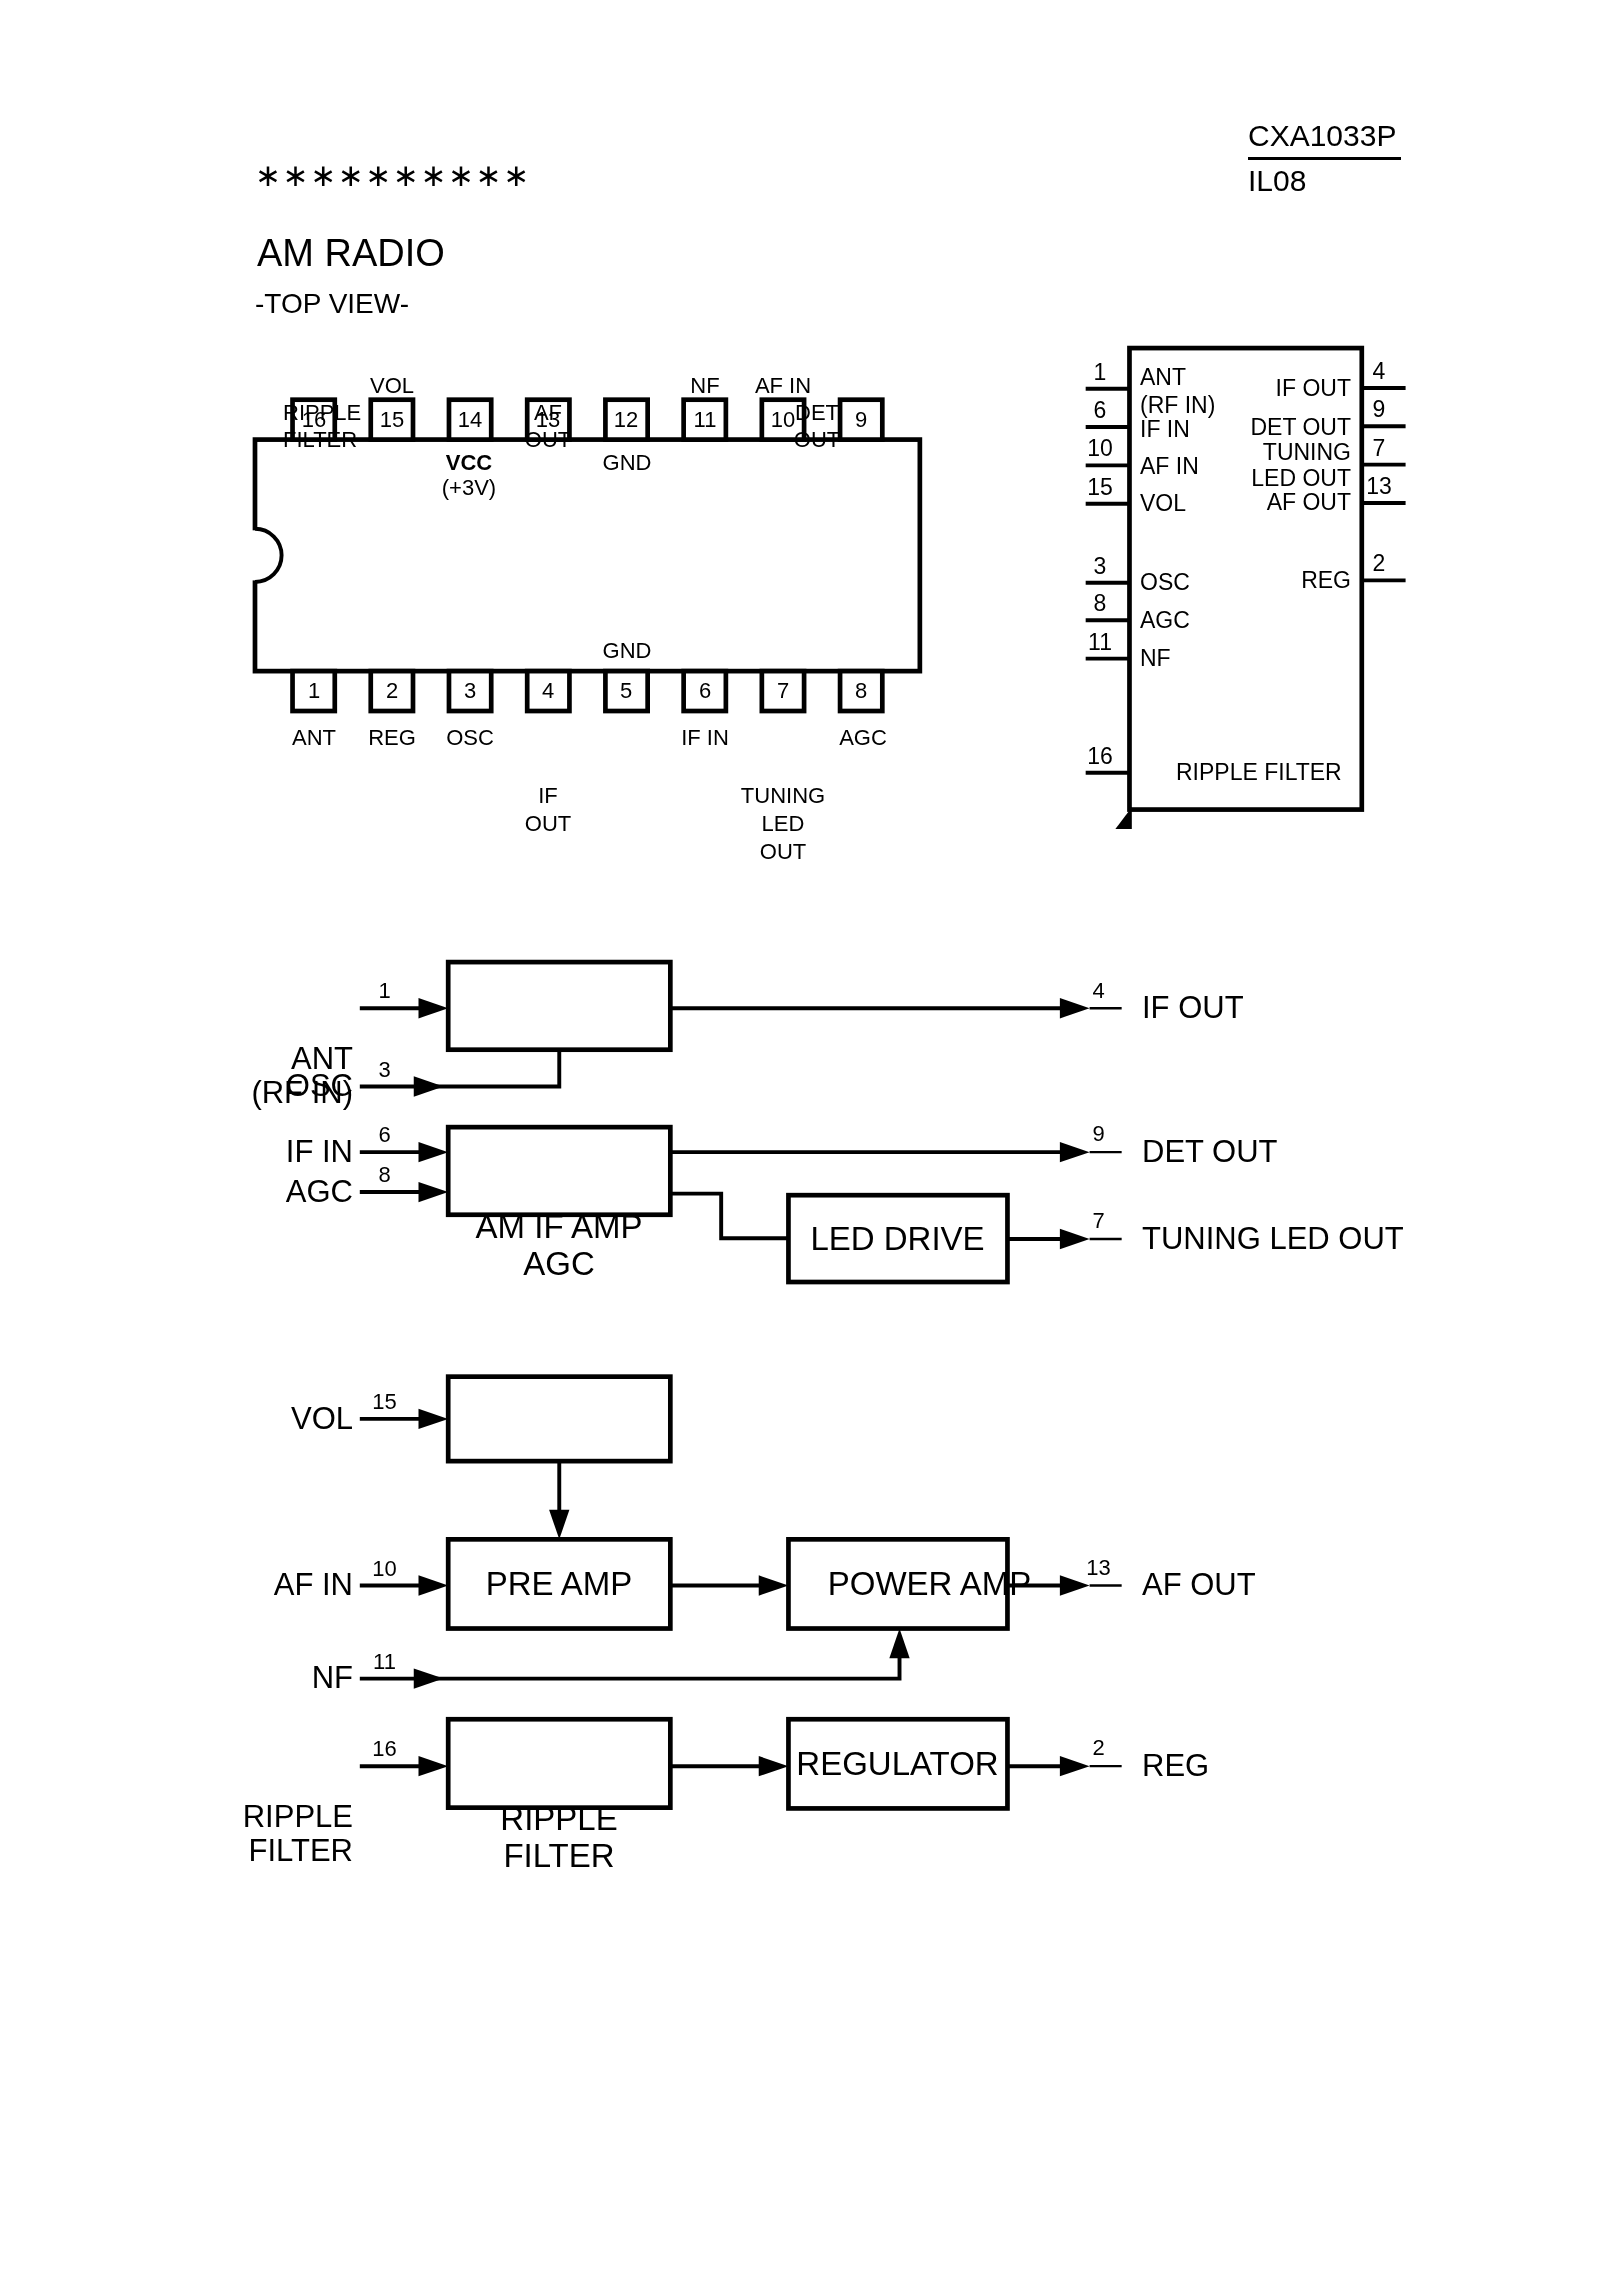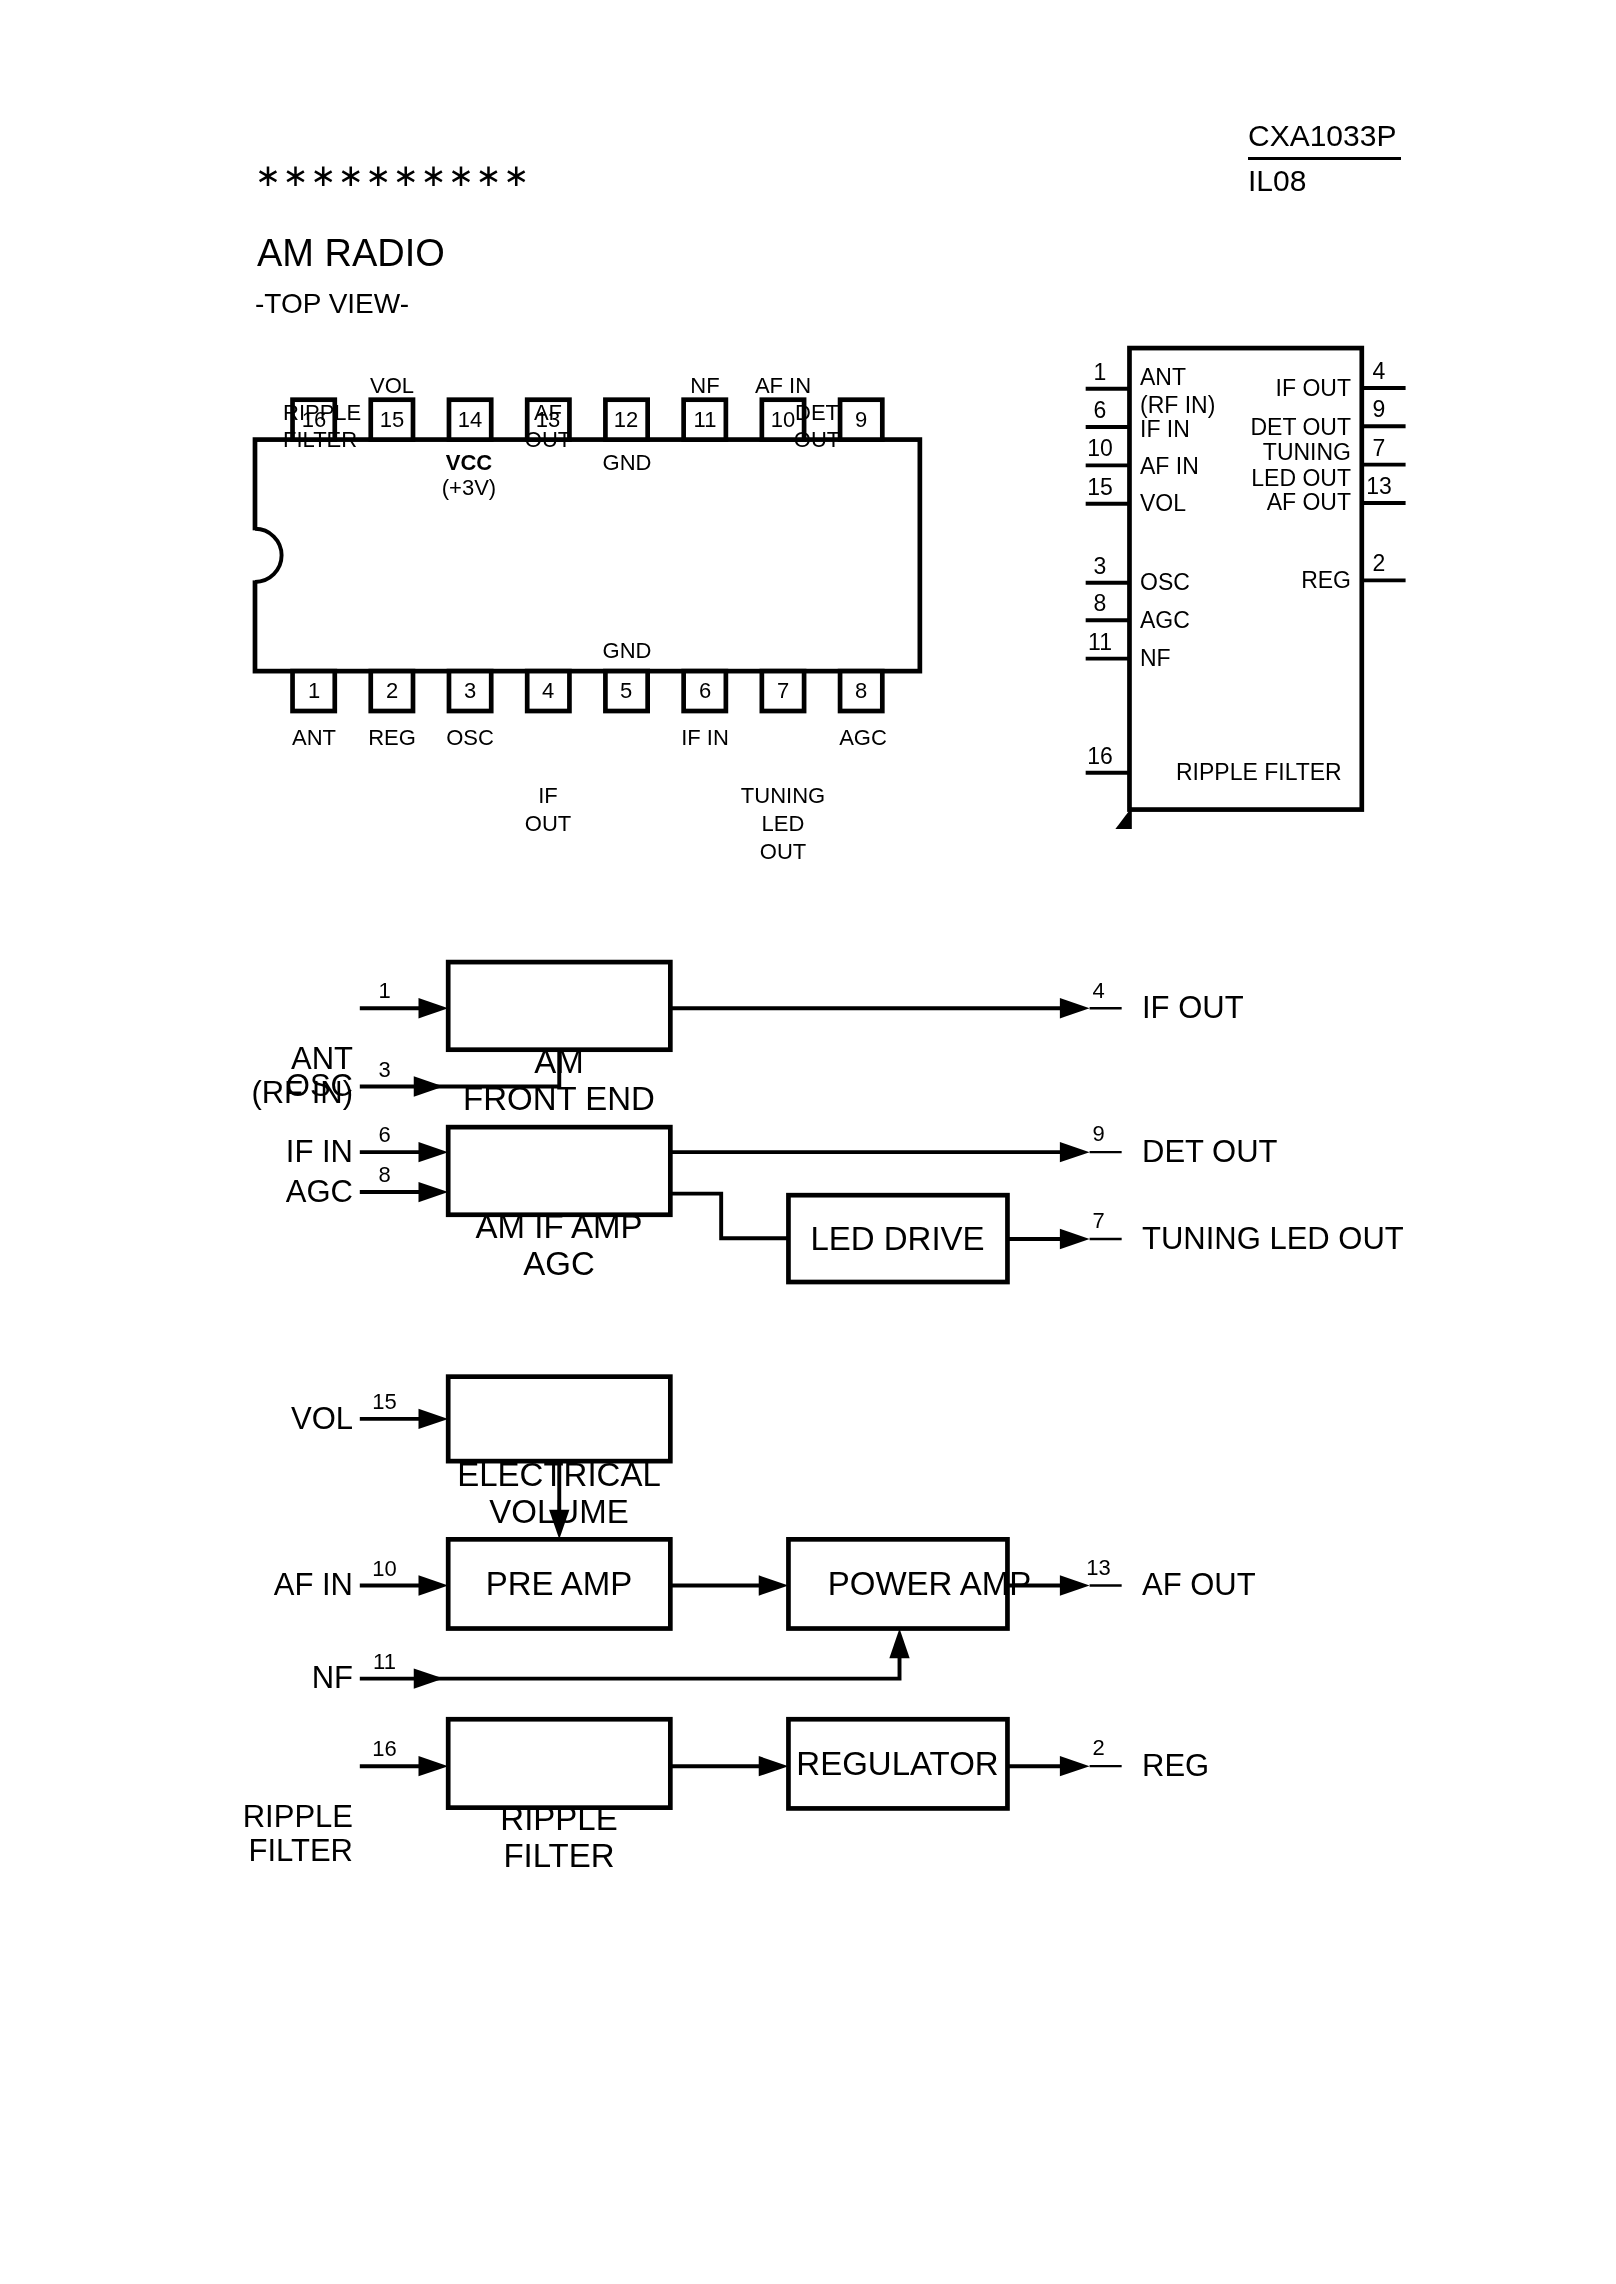--- a/index.html
+++ b/index.html
@@ -208,30 +208,24 @@
   <div class="txt ctr" style="left:1083px;top:591px;width:34px;font-size:23px;">8</div>
   <div class="txt ctr" style="left:1083px;top:630px;width:34px;font-size:23px;">11</div>
   <div class="txt ctr" style="left:1083px;top:744px;width:34px;font-size:23px;">16</div>
 
   <div class="txt ctr" style="left:1362px;top:359px;width:34px;font-size:23px;">4</div>
   <div class="txt ctr" style="left:1362px;top:397px;width:34px;font-size:23px;">9</div>
   <div class="txt ctr" style="left:1362px;top:436px;width:34px;font-size:23px;">7</div>
   <div class="txt ctr" style="left:1362px;top:474px;width:34px;font-size:23px;">13</div>
   <div class="txt ctr" style="left:1362px;top:551px;width:34px;font-size:23px;">2</div>
 
-  <div class="txt ctr" style="left:448px;top:969px;width:222px;font-size:33px;line-height:37px;">
-    <div>AM</div><div>FRONT END</div>
-  </div>
   <div class="txt ctr" style="left:448px;top:1134px;width:222px;font-size:33px;line-height:37px;">
     <div>AM IF AMP</div><div>AGC</div>
   </div>
   <div class="txt ctr" style="left:788px;top:1220px;width:219px;font-size:33px;line-height:37px;">LED DRIVE</div>
-  <div class="txt ctr" style="left:448px;top:1382px;width:222px;font-size:33px;line-height:37px;">
-    <div>ELECTRICAL</div><div>VOLUME</div>
-  </div>
   <div class="txt ctr" style="left:448px;top:1565px;width:222px;font-size:33px;line-height:37px;">PRE AMP</div>
   <div class="txt ctr" style="left:788px;top:1565px;width:219px;font-size:33px;line-height:37px;padding-left:32px;">POWER AMP</div>
   <div class="txt ctr" style="left:448px;top:1726px;width:222px;font-size:33px;line-height:37px;">
     <div>RIPPLE</div><div>FILTER</div>
   </div>
   <div class="txt ctr" style="left:788px;top:1745px;width:219px;font-size:33px;line-height:37px;">REGULATOR</div>
 
   <div class="txt rgt" style="left:197px;top:974px;width:156px;font-size:31px;line-height:34px;">
     <div>ANT</div><div>(RF IN)</div>
   </div>

